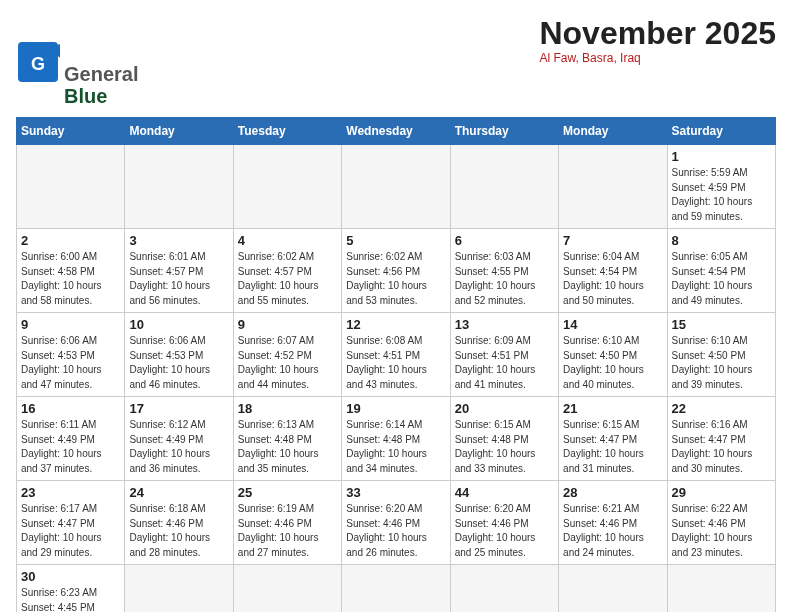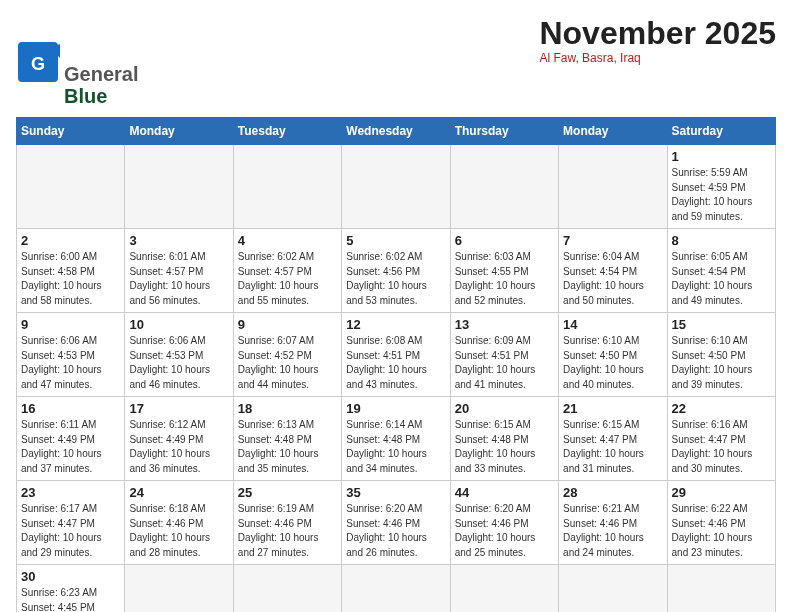--- a/index.html
+++ b/index.html
@@ -230,21 +230,21 @@
         </td>
         <td>
           <span class="day-number">24</span>
           <div class="day-info">Sunrise: 6:18 AM<br>Sunset: 4:46 PM<br>Daylight: 10 hours<br>and 28 minutes.</div>
         </td>
         <td>
           <span class="day-number">25</span>
           <div class="day-info">Sunrise: 6:19 AM<br>Sunset: 4:46 PM<br>Daylight: 10 hours<br>and 27 minutes.</div>
         </td>
         <td>
-          <span class="day-number">35</span>
+          <span class="day-number">33</span>
           <div class="day-info">Sunrise: 6:20 AM<br>Sunset: 4:46 PM<br>Daylight: 10 hours<br>and 26 minutes.</div>
         </td>
         <td>
           <span class="day-number">44</span>
           <div class="day-info">Sunrise: 6:20 AM<br>Sunset: 4:46 PM<br>Daylight: 10 hours<br>and 25 minutes.</div>
         </td>
         <td>
           <span class="day-number">28</span>
           <div class="day-info">Sunrise: 6:21 AM<br>Sunset: 4:46 PM<br>Daylight: 10 hours<br>and 24 minutes.</div>
         </td>

